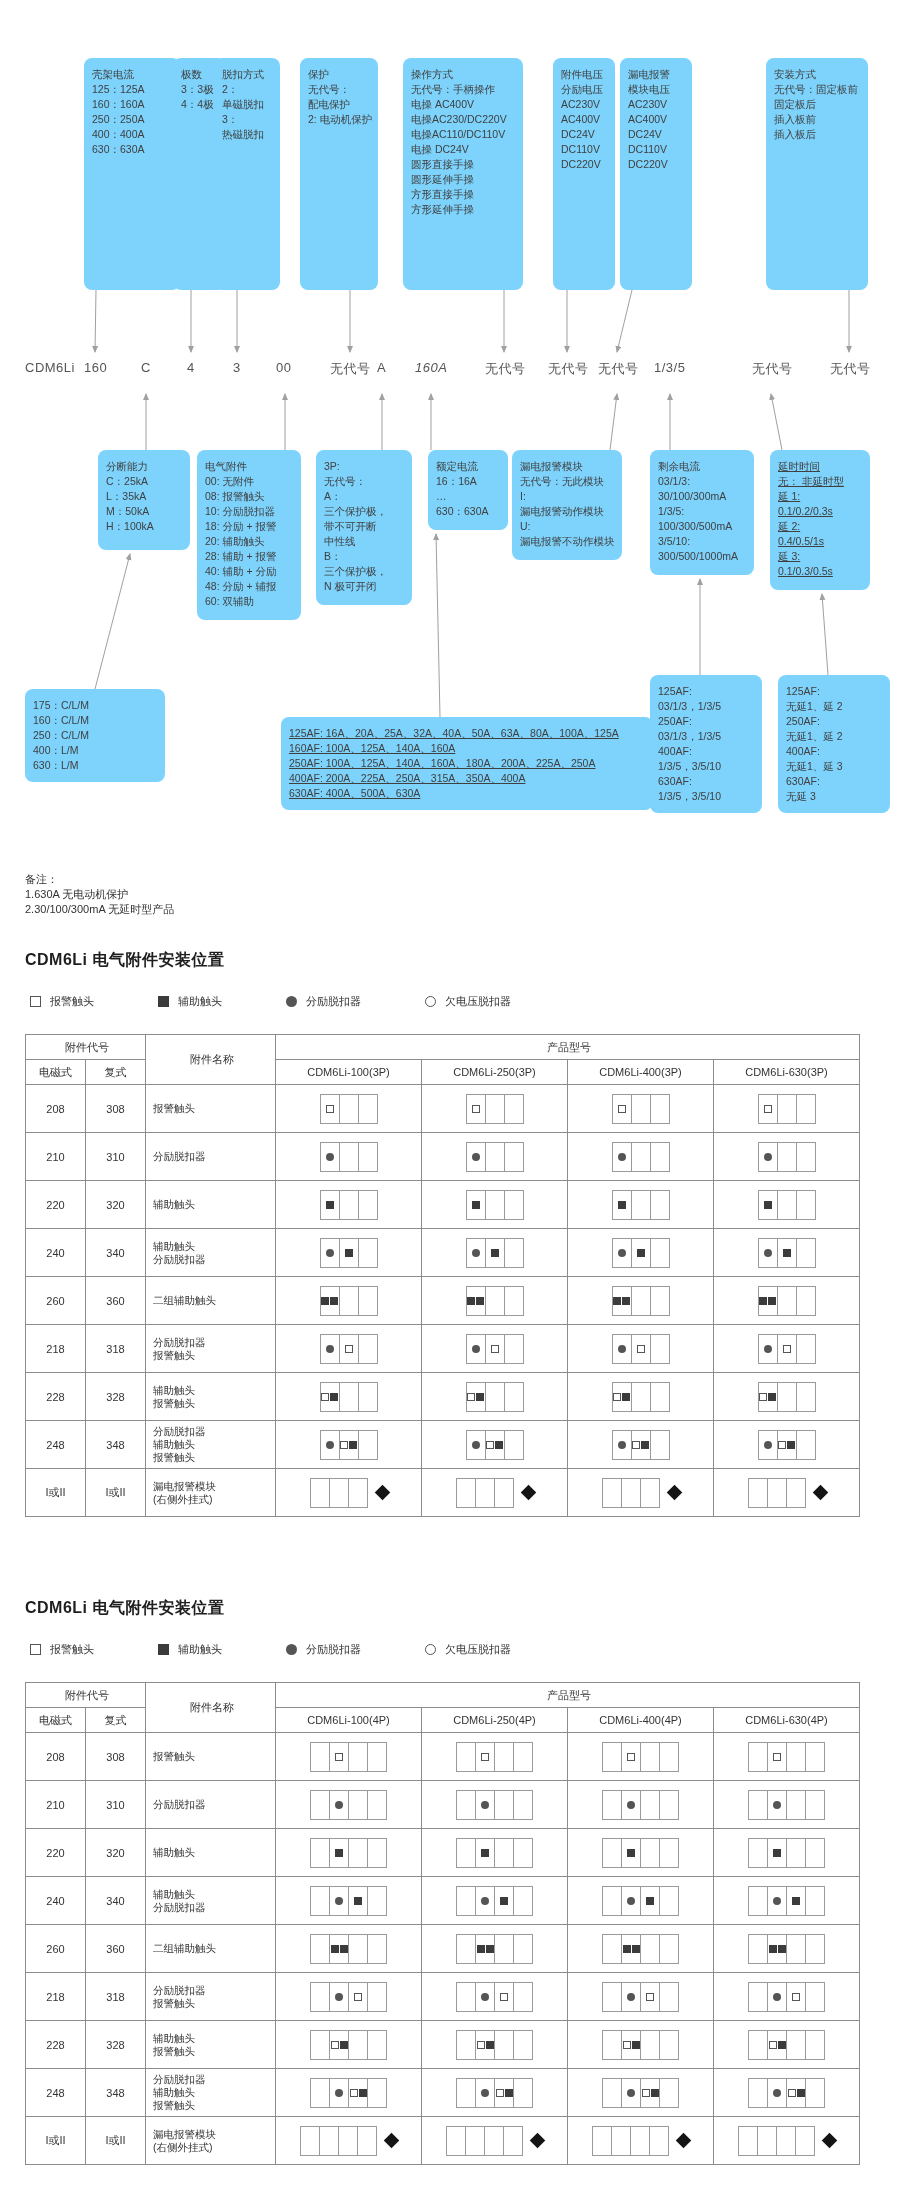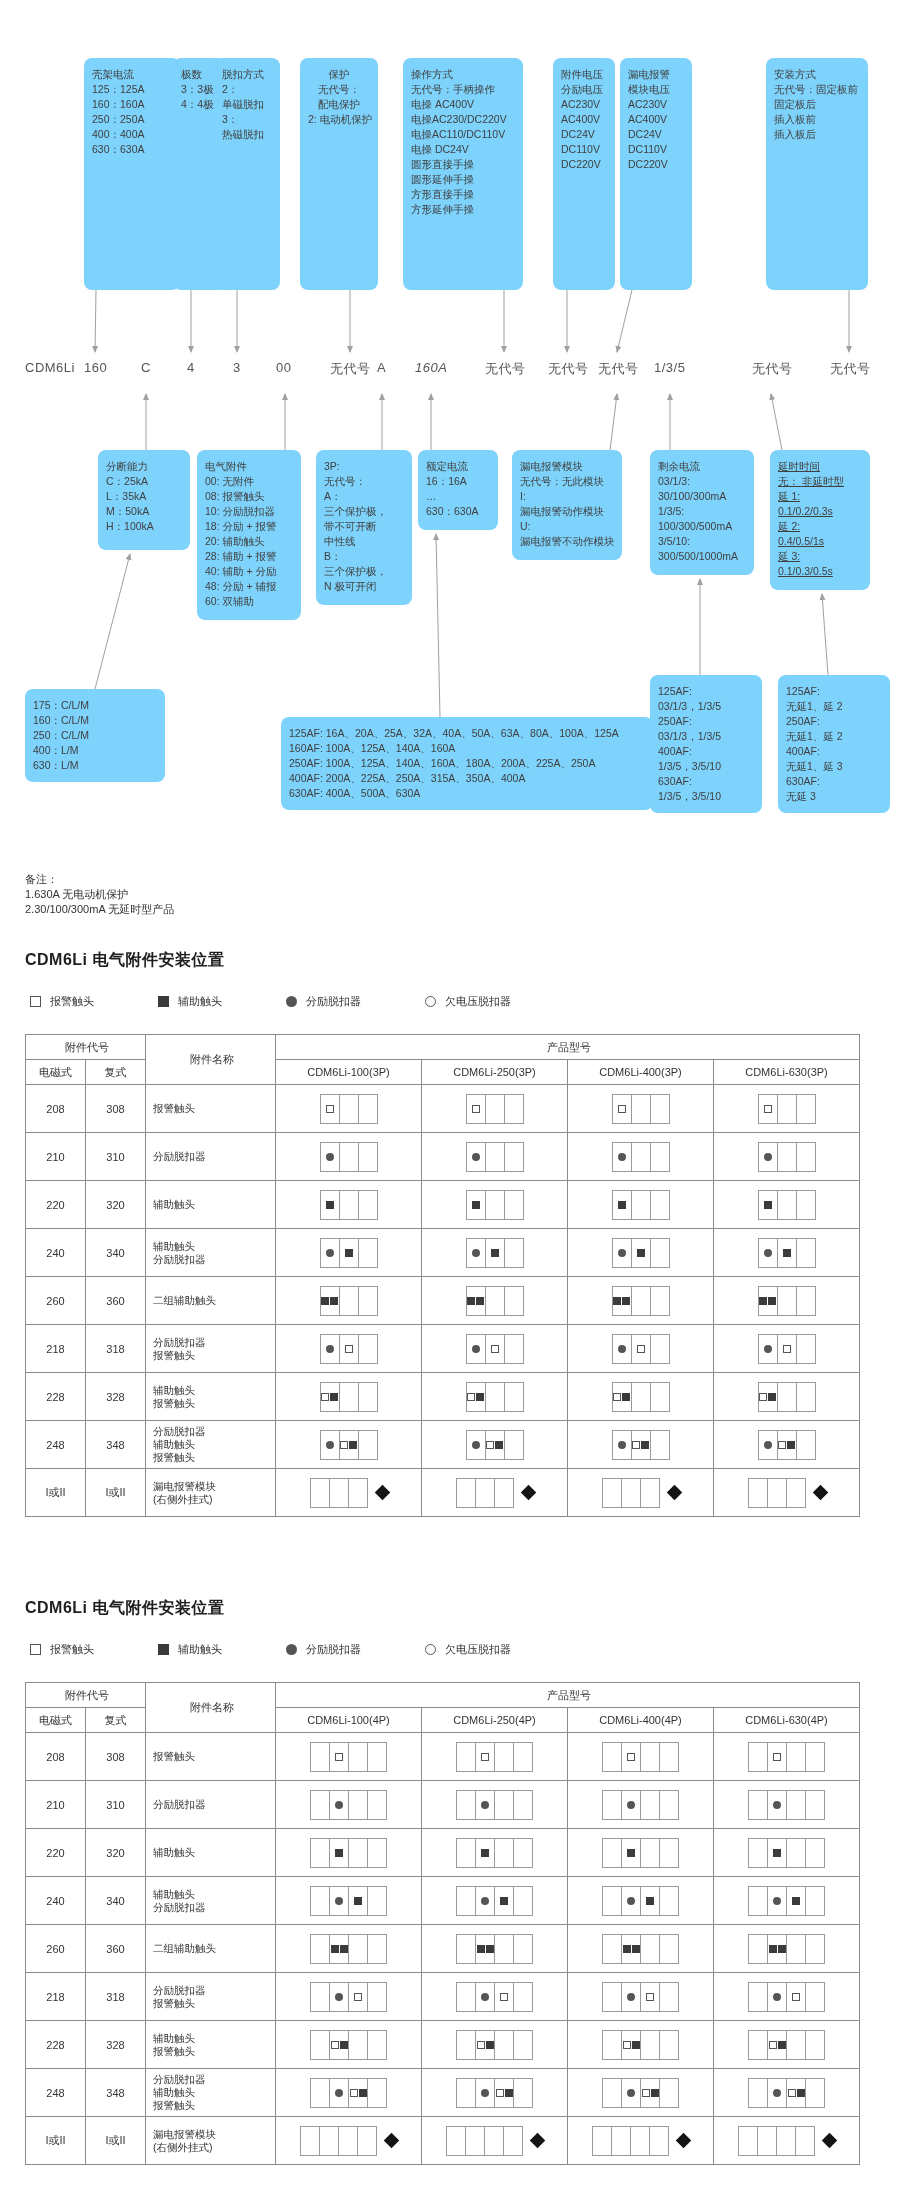--- a/index.html
+++ b/index.html
@@ -96,21 +96,21 @@
         <div>3：3极</div>
         <div>4：4极</div>
       </div>
       <div class="gbox" style="left: 214px; top: 58px; width: 66px; height: 232px;">
         <div>脱扣方式</div>
         <div>2：</div>
         <div>单磁脱扣</div>
         <div>3：</div>
         <div>热磁脱扣</div>
       </div>
-      <div class="gbox" style="left: 300px; top: 58px; width: 78px; height: 232px; text-align: center;">
+      <div class="gbox" style="left: 300px; top: 58px; width: 78px; height: 232px;">
         <div>保护</div>
         <div>无代号：</div>
         <div>配电保护</div>
         <div>2: 电动机保护</div>
       </div>
       <div class="gbox" style="left: 403px; top: 58px; width: 120px; height: 232px;">
         <div>操作方式</div>
         <div>无代号：手柄操作</div>
         <div>电操 AC400V</div>
         <div>电操AC230/DC220V</div>
@@ -169,21 +169,21 @@
         <div>3P:</div>
         <div>无代号：</div>
         <div>A：</div>
         <div>三个保护极，</div>
         <div>带不可开断</div>
         <div>中性线</div>
         <div>B：</div>
         <div>三个保护极，</div>
         <div>N 极可开闭</div>
       </div>
-      <div class="gbox" style="left: 418px; top: 450px; width: 80px; height: 80px;">
+      <div class="gbox" style="left: 428px; top: 450px; width: 80px; height: 80px;">
         <div>额定电流</div>
         <div>16：16A</div>
         <div>…</div>
         <div>630：630A</div>
       </div>
       <div class="gbox" style="left: 512px; top: 450px; width: 110px; height: 110px;">
         <div>漏电报警模块</div>
         <div>无代号：无此模块</div>
         <div>I:</div>
         <div>漏电报警动作模块</div>
@@ -209,21 +209,21 @@
         <div>延 3:</div>
         <div>0.1/0.3/0.5s</div>
       </div>
       <div class="gbox" style="left: 25px; top: 689px; width: 140px;">
         <div>175：C/L/M</div>
         <div>160：C/L/M</div>
         <div>250：C/L/M</div>
         <div>400：L/M</div>
         <div>630：L/M</div>
       </div>
-      <div class="gbox" style="left: 281px; top: 717px; width: 372px;">
+      <div class="gbox" style="left: 281px; top: 717px; width: 372px; text-decoration: underline;">
         <div>125AF: 16A、20A、25A、32A、40A、50A、63A、80A、100A、125A</div>
         <div>160AF: 100A、125A、140A、160A</div>
         <div>250AF: 100A、125A、140A、160A、180A、200A、225A、250A</div>
         <div>400AF: 200A、225A、250A、315A、350A、400A</div>
         <div>630AF: 400A、500A、630A</div>
       </div>
       <div class="gbox" style="left: 650px; top: 675px; width: 112px;">
         <div>125AF:</div>
         <div>03/1/3，1/3/5</div>
         <div>250AF:</div>

